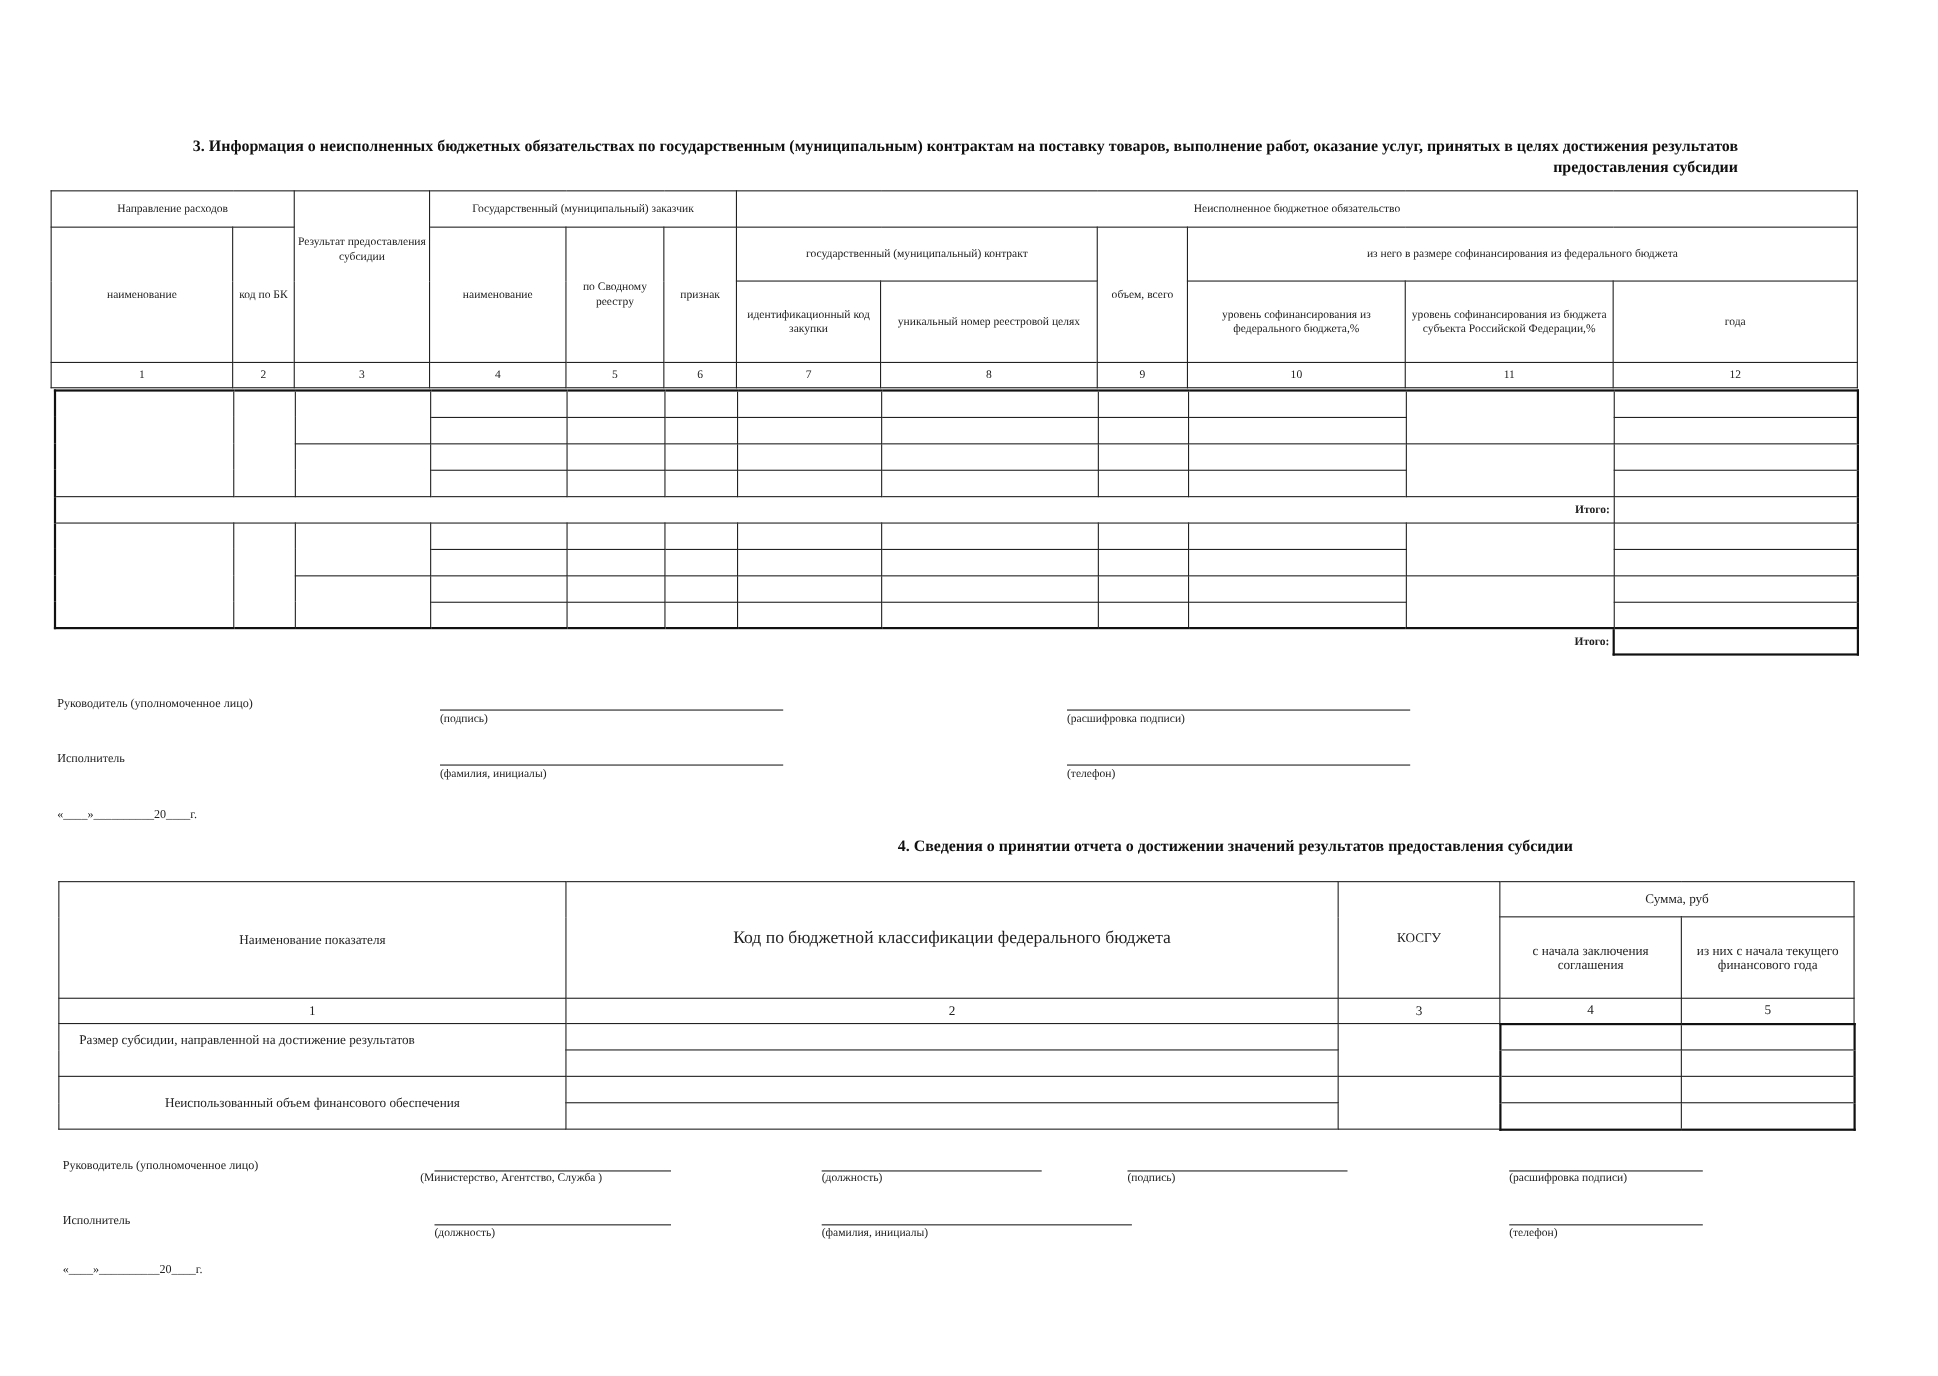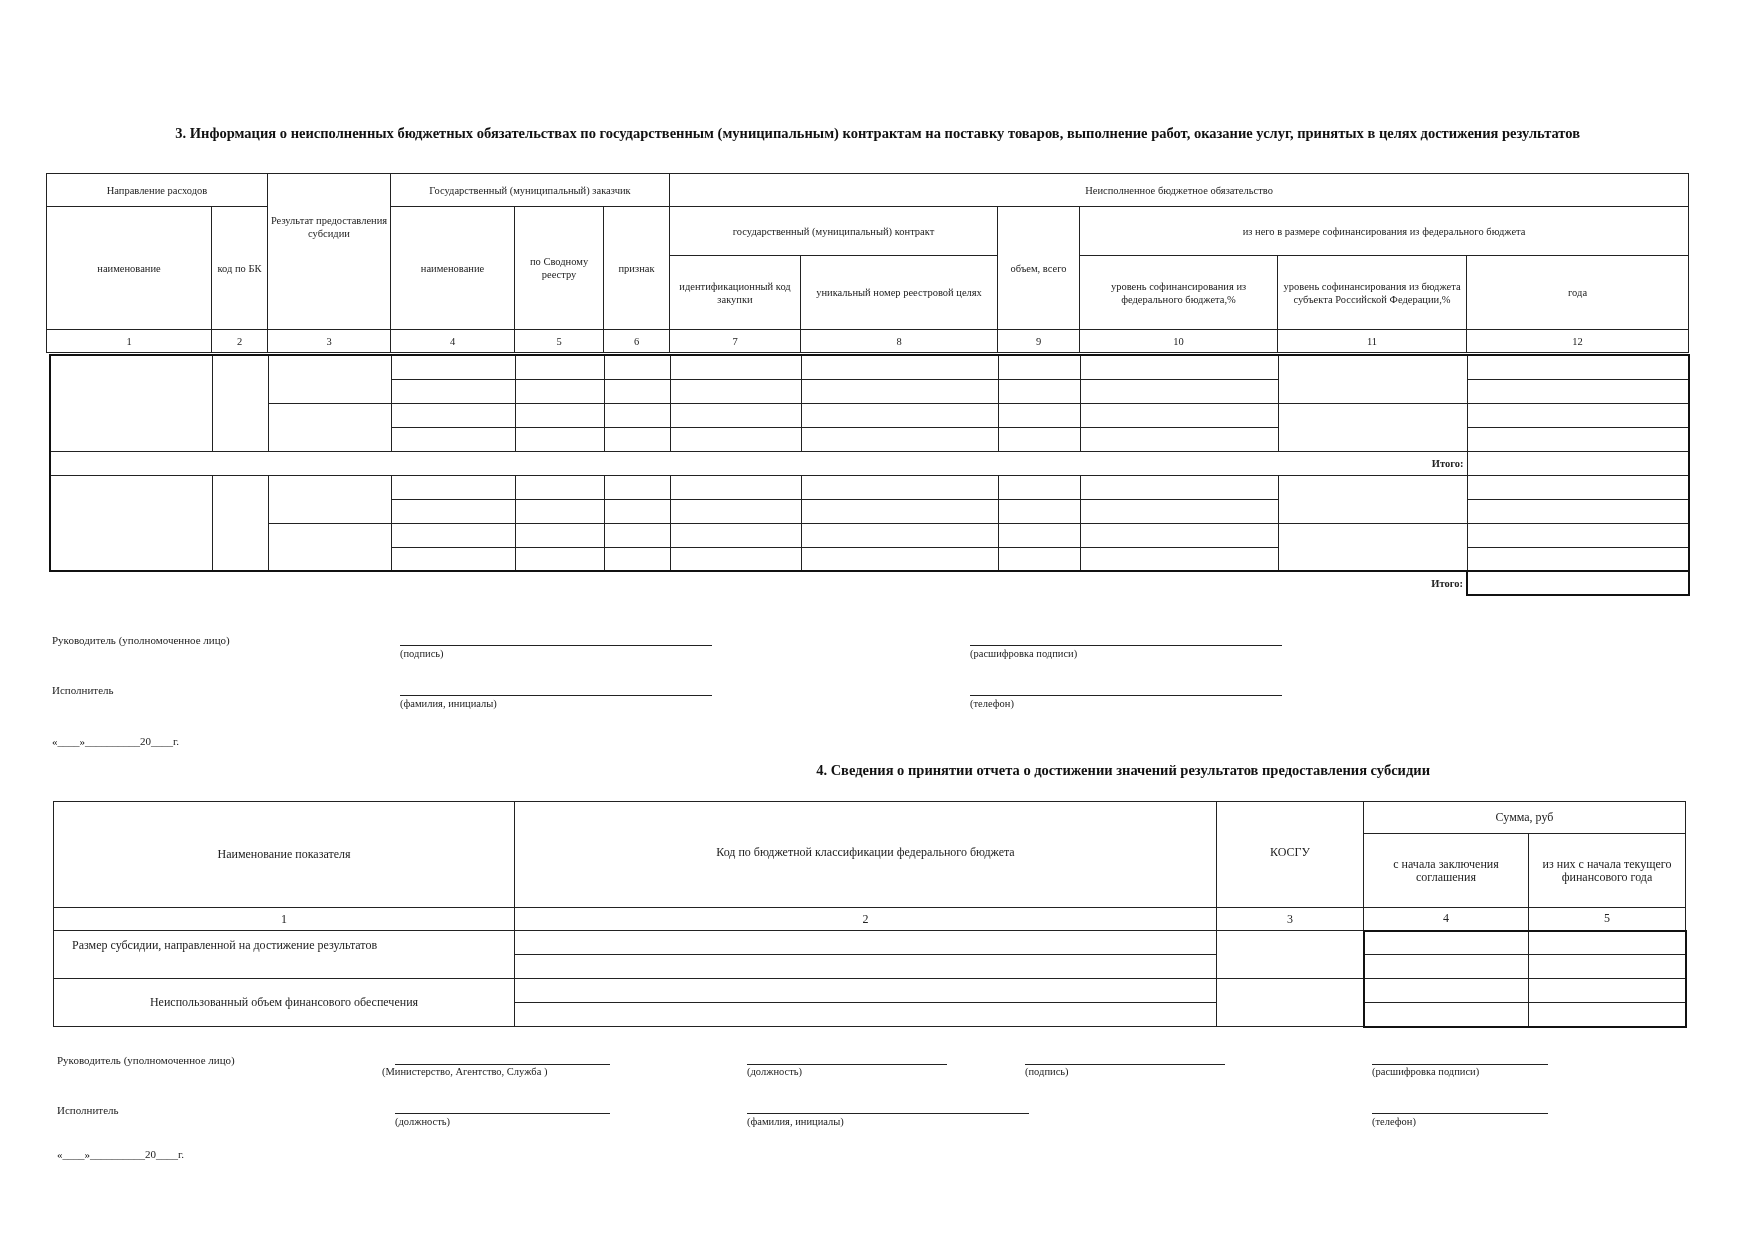--- a/index.html
+++ b/index.html
@@ -18,20 +18,21 @@
   .sigline { position:absolute; border-top:1px solid #222; }
   .sigcap { position:absolute; font-size:10.5px; color:#222; }
   .itogo { font-size:11.5px; font-weight:bold; text-align:right !important; padding-right:3px !important; }
   .noborder { border:none !important; }
 </style>
 </head>
 <body>
 
 <div class="abs title" style="left:60px; top:124px; width:1520px;">
   <div>3. Информация о неисполненных бюджетных обязательствах по государственным (муниципальным) контрактам на поставку товаров, выполнение работ, оказание услуг, принятых в целях достижения результатов</div>
+  <div>предоставления субсидии</div>
 </div>
 
 <table class="grid" style="left:46px; top:173px; width:1642px;">
   <colgroup>
     <col style="width:165px">
       <col style="width:56px">
       <col style="width:123px">
     <col style="width:124px">
       <col style="width:89px">
       <col style="width:66px">
@@ -226,21 +227,21 @@
   <colgroup>
     <col style="width:461px">
       <col style="width:702px">
       <col style="width:147px">
     <col style="width:165px">
       <col style="width:157px">
   </colgroup>
   <tbody>
       <tr style="height:32px">
     <td rowspan="2" style="font-size:12px;">Наименование показателя</td>
-    <td rowspan="2" style="font-size:12px; vertical-align:top; padding-top:44px;">Код по бюджетной классификации федерального бюджета</td>
+    <td rowspan="2" style="font-size:16px; vertical-align:top; padding-top:44px;">Код по бюджетной классификации федерального бюджета</td>
     <td rowspan="2" style="font-size:12px; vertical-align:top; padding-top:44px;">КОСГУ</td>
     <td colspan="2" style="font-size:12px;">Сумма, руб</td>
   </tr>
   <tr style="height:74px">
     <td style="font-size:12px;">с начала заключения соглашения</td>
     <td style="font-size:12px;">из них с начала текущего финансового года</td>
   </tr>
   <tr style="height:23px">
     <td style="font-size:12px;">1</td>
     <td style="font-size:12px;">2</td>

